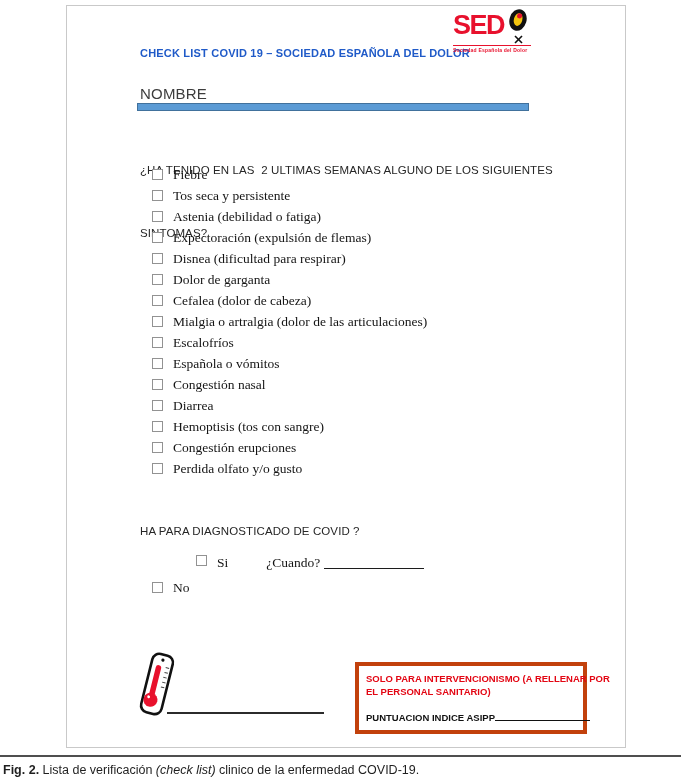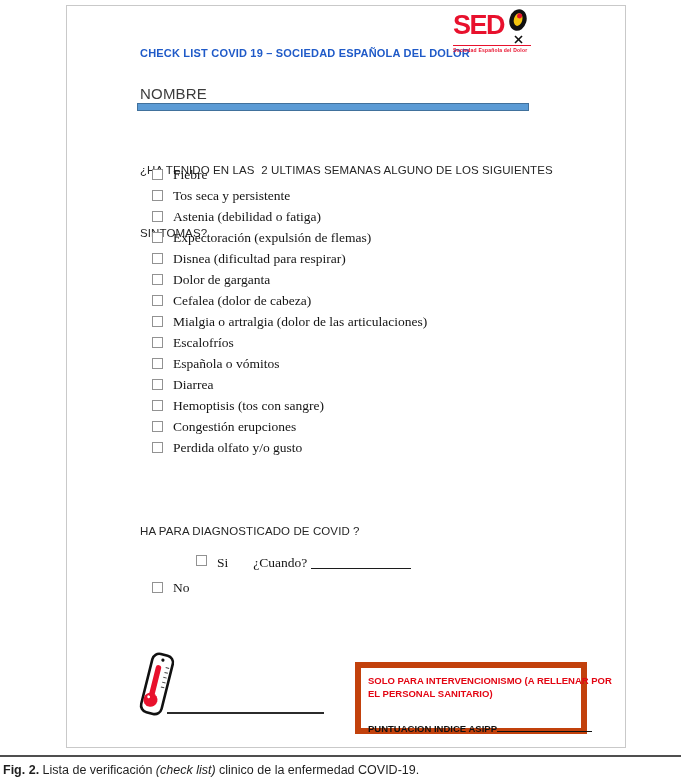--- a/index.html
+++ b/index.html
@@ -23,29 +23,29 @@
 
   .symptoms{position:absolute;left:85px;top:158px;}
   .sym-row{display:flex;align-items:center;height:21px;text-align:center;}
   .checkbox{width:9px;height:9px;border:1px solid #929292;background:#fff;flex:0 0 auto;}
   .sym-label{margin-left:10px;font-family:"Liberation Serif",serif;font-size:13.5px;color:#141414;white-space:nowrap;}
 
   .diagnosed{position:absolute;left:73px;top:519px;font-size:11.5px;color:#262626;letter-spacing:.1px;}
   .yes-row{position:absolute;left:85px;top:549px;display:flex;align-items:flex-start;height:21px;padding-left:44px;}
   .no-row{position:absolute;left:85px;top:571px;display:flex;align-items:center;height:21px;}
   .answer-label{margin-left:10px;font-family:"Liberation Serif",serif;font-size:13.5px;color:#141414;}
-  .when-label{margin-left:25px;font-family:"Liberation Serif",serif;font-size:13.5px;color:#141414;}
+  .when-label{margin-left:38px;font-family:"Liberation Serif",serif;font-size:13.5px;color:#141414;}
   .when-line{display:inline-block;width:100px;height:13px;border-bottom:1px solid #1c1c1c;margin-left:4px;}
 
   .thermo{position:absolute;left:64px;top:643px;}
   .signature-line{position:absolute;left:100px;top:692px;width:157px;height:14px;border-bottom:2px solid #2b2b2b;}
 
-  .alert-box{position:absolute;left:288px;top:656px;width:232px;height:72px;border:6px solid #c2410c;box-sizing:border-box;padding:6px 7px 0 7px;background:#fff;}
+  .alert-box{position:absolute;left:288px;top:656px;width:232px;height:72px;border:4px solid #c2410c;box-sizing:border-box;padding:6px 7px 0 7px;background:#fff;}
   .alert-line{font-size:9.5px;font-weight:bold;color:#e30613;line-height:13px;white-space:nowrap;}
-  .score-row{margin-top:21px;font-size:9.5px;font-weight:bold;color:#111;white-space:nowrap;}
+  .score-row{margin-top:12px;font-size:9.5px;font-weight:bold;color:#111;white-space:nowrap;}
   .score-line{display:inline-block;width:95px;height:10px;border-bottom:1px solid #111;}
 
   .caption-rule{position:absolute;left:0;top:755px;width:681px;height:2px;background:#4f4f4f;}
   .caption{position:absolute;left:3px;top:763px;font-size:12.5px;color:#1f1f1f;white-space:pre-wrap;}
   .caption .b{font-weight:bold;}
   .caption .i{font-style:italic;}
 </style>
 </head>
 <body>
 
@@ -125,20 +125,24 @@
     <div class="sym-row">
       <span class="checkbox"></span>
       <span class="sym-label">Escalofríos</span>
     </div>
 
     <div class="sym-row">
       <span class="checkbox"></span>
       <span class="sym-label">Española o vómitos</span>
     </div>
 
+    <div class="sym-row">
+      <span class="checkbox"></span>
+      <span class="sym-label">Congestión nasal</span>
+    </div>
 
     <div class="sym-row">
       <span class="checkbox"></span>
       <span class="sym-label">Diarrea</span>
     </div>
 
     <div class="sym-row">
       <span class="checkbox"></span>
       <span class="sym-label">Hemoptisis (tos con sangre)</span>
     </div>

